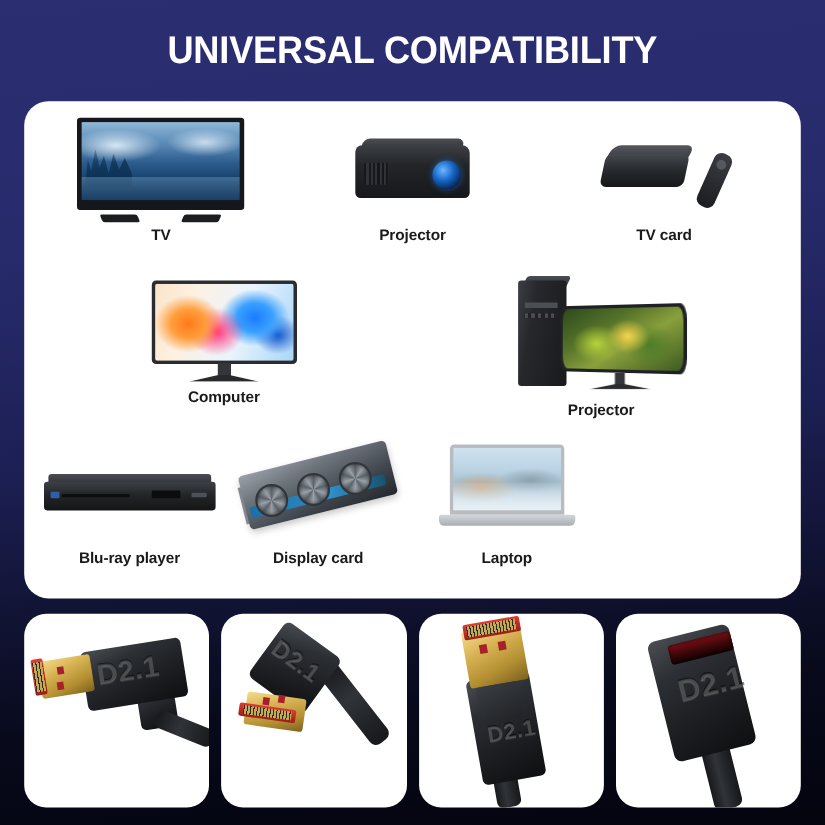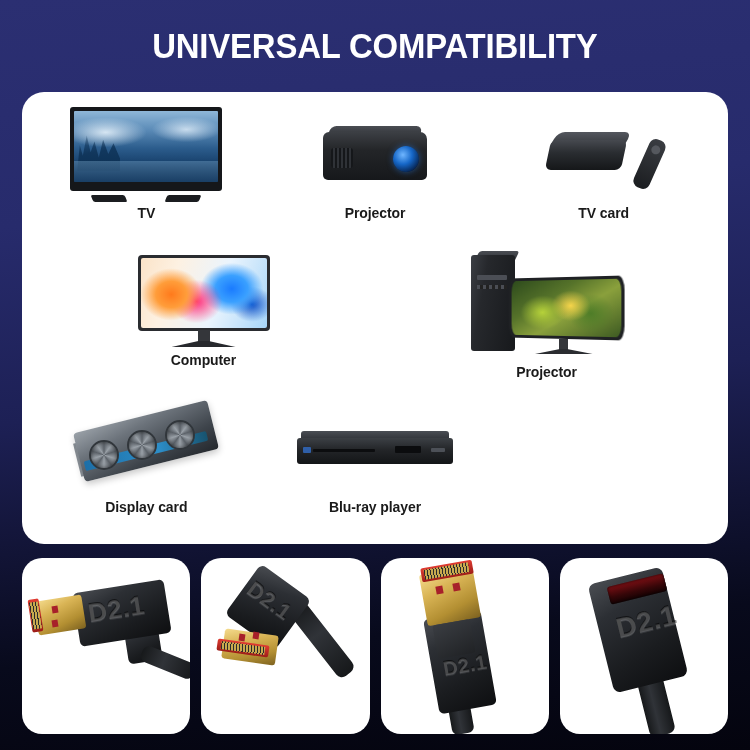--- a/index.html
+++ b/index.html
@@ -619,43 +619,52 @@
           <div class="device-label">Projector</div>
         </div>
 
 
 
       </div>
 
       <div class="device-row">
 
         <div class="device-cell">
+          <div class="device-art art bd-wrap">
+            <div class="bd-top"></div>
+            <div class="bd-body"></div>
+            <div class="bd-logo"></div>
+            <div class="bd-tray"></div>
+            <div class="bd-disp"></div>
+            <div class="bd-btn"></div>
+          </div>
+          <div class="device-label">Blu-ray player</div>
+        </div>
+
+        <div class="device-cell">
           <div class="device-art art gpu-wrap">
             <div class="gpu-bracket"></div>
             <div class="gpu-body"></div>
             <div class="gpu-accent"></div>
             <div class="gpu-fan f1"></div>
             <div class="gpu-fan f2"></div>
             <div class="gpu-fan f3"></div>
           </div>
           <div class="device-label">Display card</div>
         </div>
 
         <div class="device-cell">
-          <div class="device-art art bd-wrap">
-            <div class="bd-top"></div>
-            <div class="bd-body"></div>
-            <div class="bd-logo"></div>
-            <div class="bd-tray"></div>
-            <div class="bd-disp"></div>
-            <div class="bd-btn"></div>
+          <div class="device-art art lt-wrap">
+            <div class="lt-lid">
+                <div class="lt-screen"></div>
+              </div>
+            <div class="lt-base"></div>
           </div>
-          <div class="device-label">Blu-ray player</div>
+          <div class="device-label">Laptop</div>
         </div>
-
 
         <div class="device-cell"></div>
 
       </div>
 
     </div>
   </div>
 
   <div id="panels">
 

